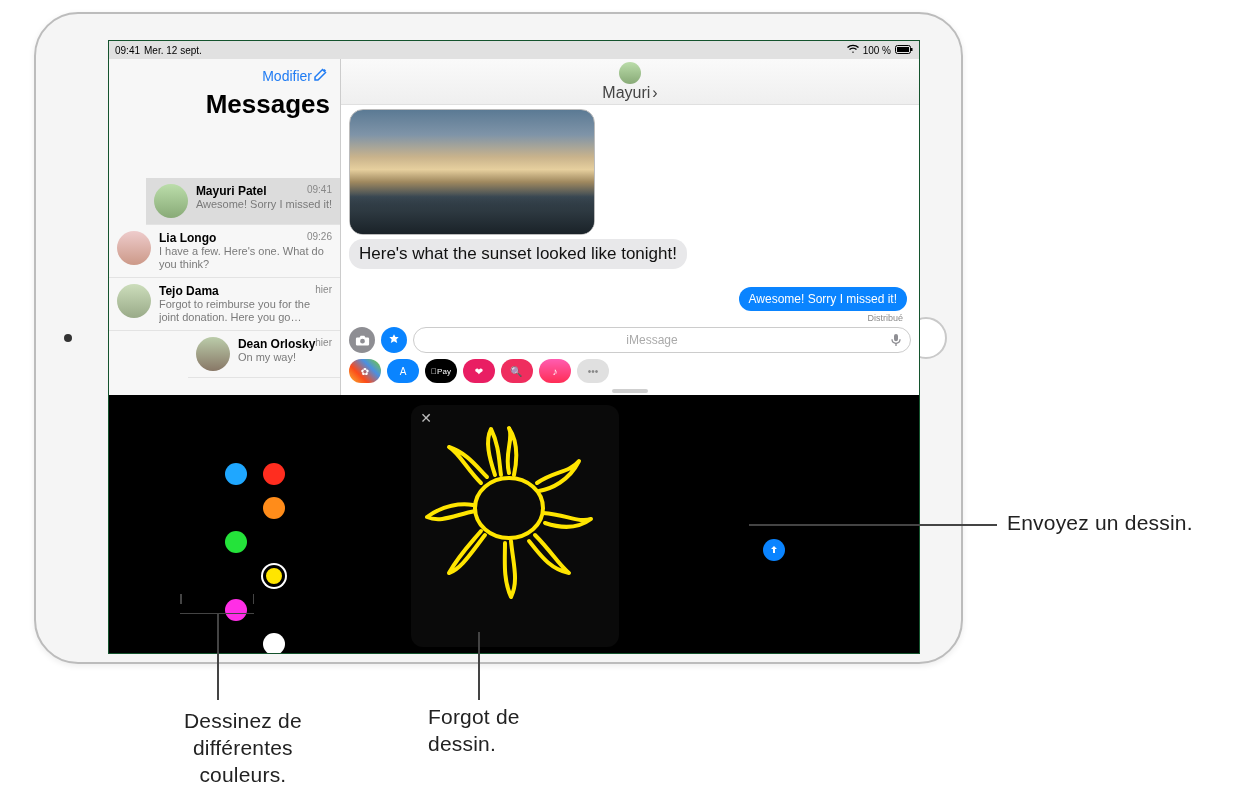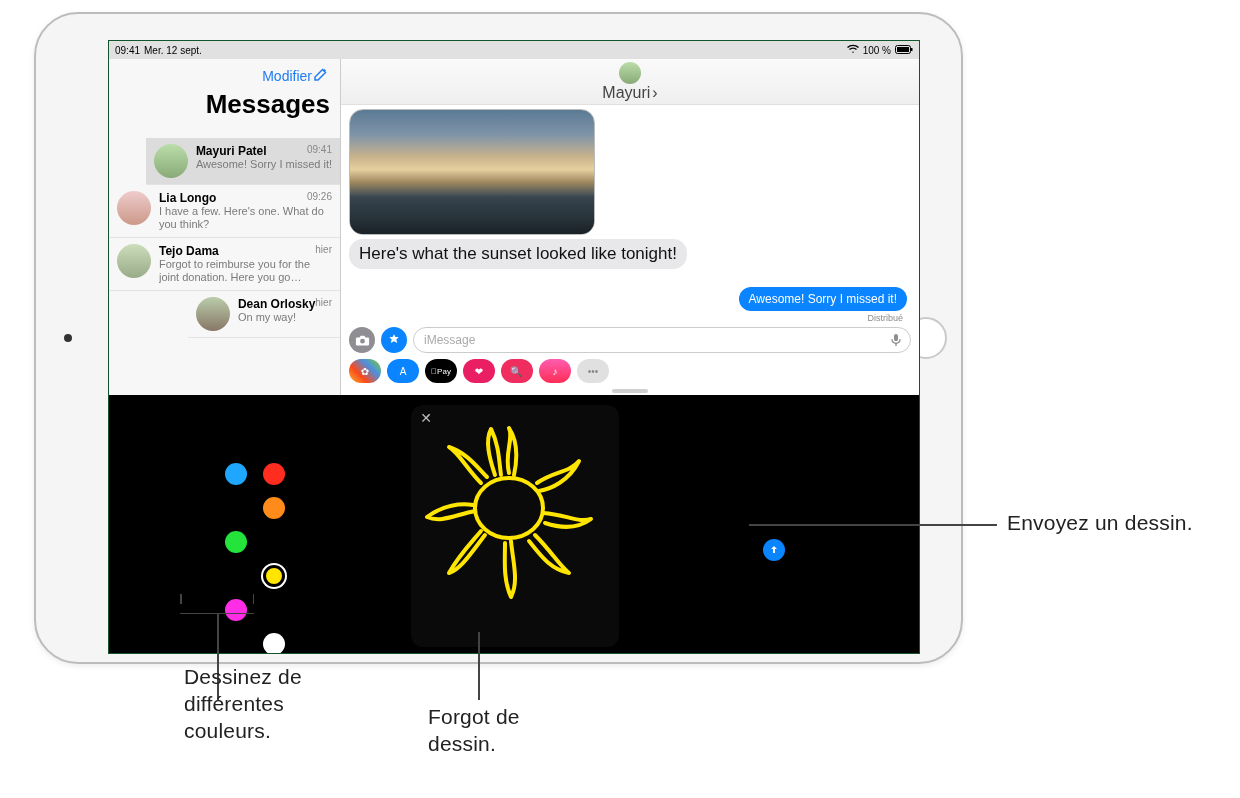--- a/index.html
+++ b/index.html
@@ -93,21 +93,21 @@
     font-weight: 700;
     padding: 0 10px 18px 10px;
   }
   .conv-item {
     display:flex;
     gap:8px;
     padding: 6px 8px;
     border-bottom: 1px solid #e3e3e3;
     font-size: 11px;
   }
-  .conv-item.selected { background: #dcdcdc; }
+  .conv-item.selected { background: #dcdcdc; margin-top: 40px; }
   .avatar {
     width: 34px; height:34px; border-radius:50%;
     background: linear-gradient(#bda,#8a7);
     flex-shrink:0;
   }
   .avatar.b { background: linear-gradient(#ecc,#c98); }
   .avatar.c { background: linear-gradient(#cdb,#9a8); }
   .avatar.d { background: linear-gradient(#bca,#876); }
   .conv-text { flex:1; min-width:0; }
   .conv-head { display:flex; justify-content:space-between; }
@@ -195,20 +195,21 @@
     flex:1;
     height:26px;
     border:1px solid #ccc;
     border-radius:14px;
     padding:0 30px 0 10px;
     font-size:12px;
     color:#aaa;
     display:flex; align-items:center;
     position:relative;
     background:#fff;
+    justify-content:center;
   }
   .mic-icon { position:absolute; right:6px; top:4px; color:#8e8e93; }
   .app-strip {
     display:flex;
     gap:6px;
     padding: 2px 8px 6px 8px;
     align-items:center;
   }
   .app-strip .chip {
     width:32px;height:24px;border-radius:12px;
@@ -478,21 +479,21 @@
       </div>
     </div>
   </div>
 </div>
 
 <div class="hline" style="left:749px; top:524px; width:248px;"></div>
 <div class="callout-text" style="left:1007px; top:510px;">Envoyez un dessin.</div>
 
 <div class="brace" style="left:180px; top:604px; width:74px;"></div>
 <div class="vline" style="left:217px; top:614px; height:86px;"></div>
-<div class="callout-text" style="left:184px; top:664px;">
+<div class="callout-text" style="left:184px; top:708px;text-align:center;">
   <span>Dessinez de</span><br>
   <span>différentes</span><br>
   <span>couleurs.</span>
 </div>
 
 <div class="vline" style="left:478px; top:632px; height:68px;"></div>
 <div class="callout-text" style="left:428px; top:704px;">
   <span>Forgot de</span><br>
   <span>dessin.</span>
 </div>

